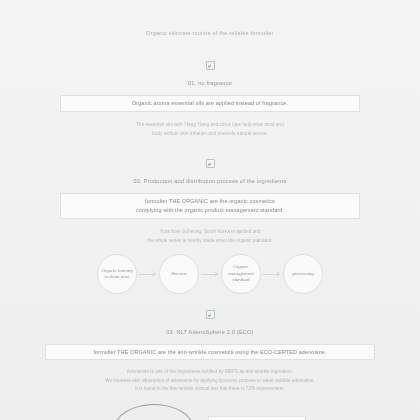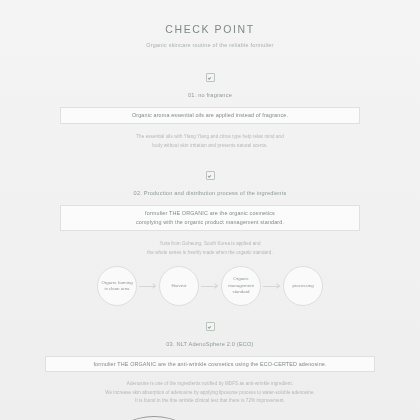--- a/index.html
+++ b/index.html
@@ -202,21 +202,20 @@
     left: 0; top: 0; right: 0; bottom: 0;
     pointer-events: none;
   }
 </style>
 </head>
 <body>
 
 <div class="page">
 
   <div class="header">
-    <div class="title">CHECK POINT</div>
     <div class="subtitle">Organic skincare routine of the reliable formulier</div>
   </div>
 
   <div class="section-head" style="margin-top:20px;">
     <span class="chk-icon"></span>
     <div class="section-label">01. no fragrance</div>
   </div>
 
   <div class="stmt-box box-1">
     <div class="line">Organic aroma essential oils are applied instead of fragrance.</div>

